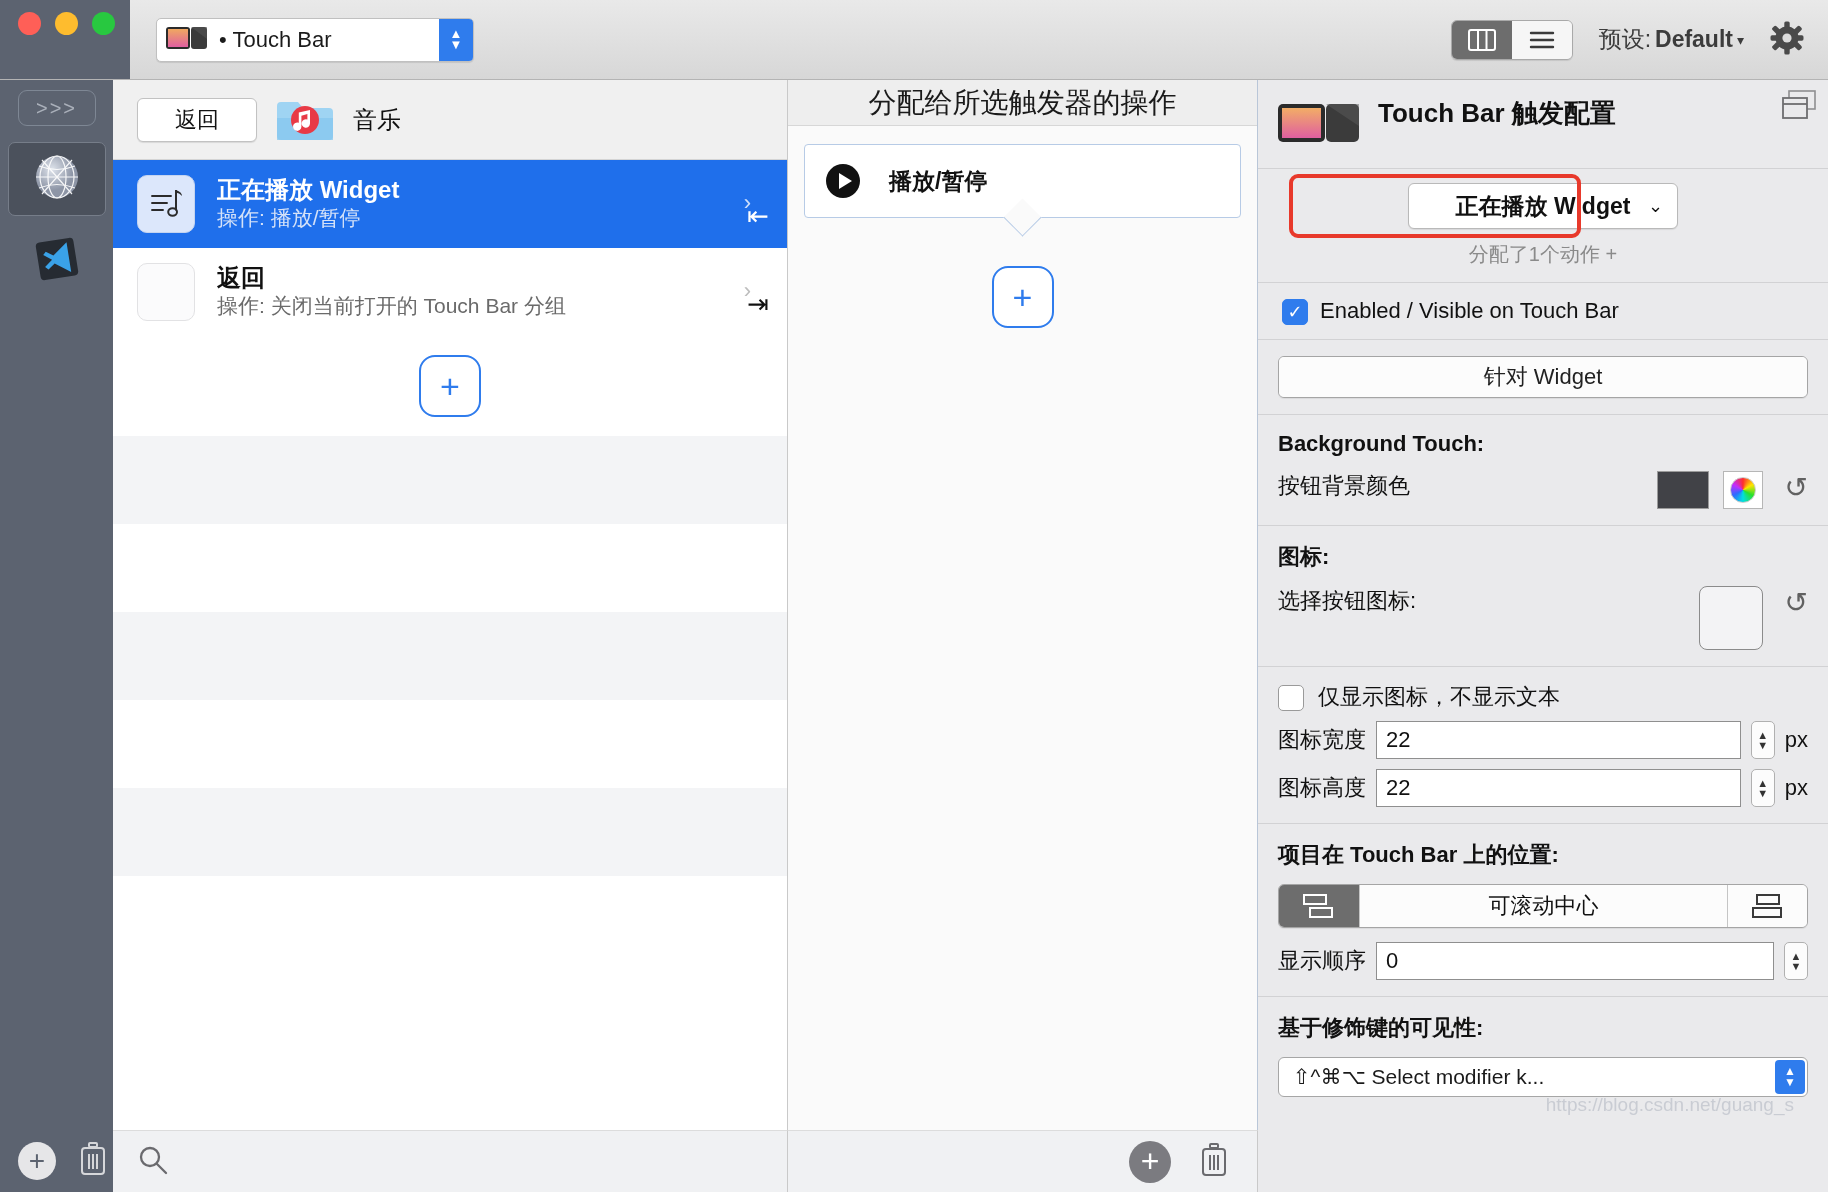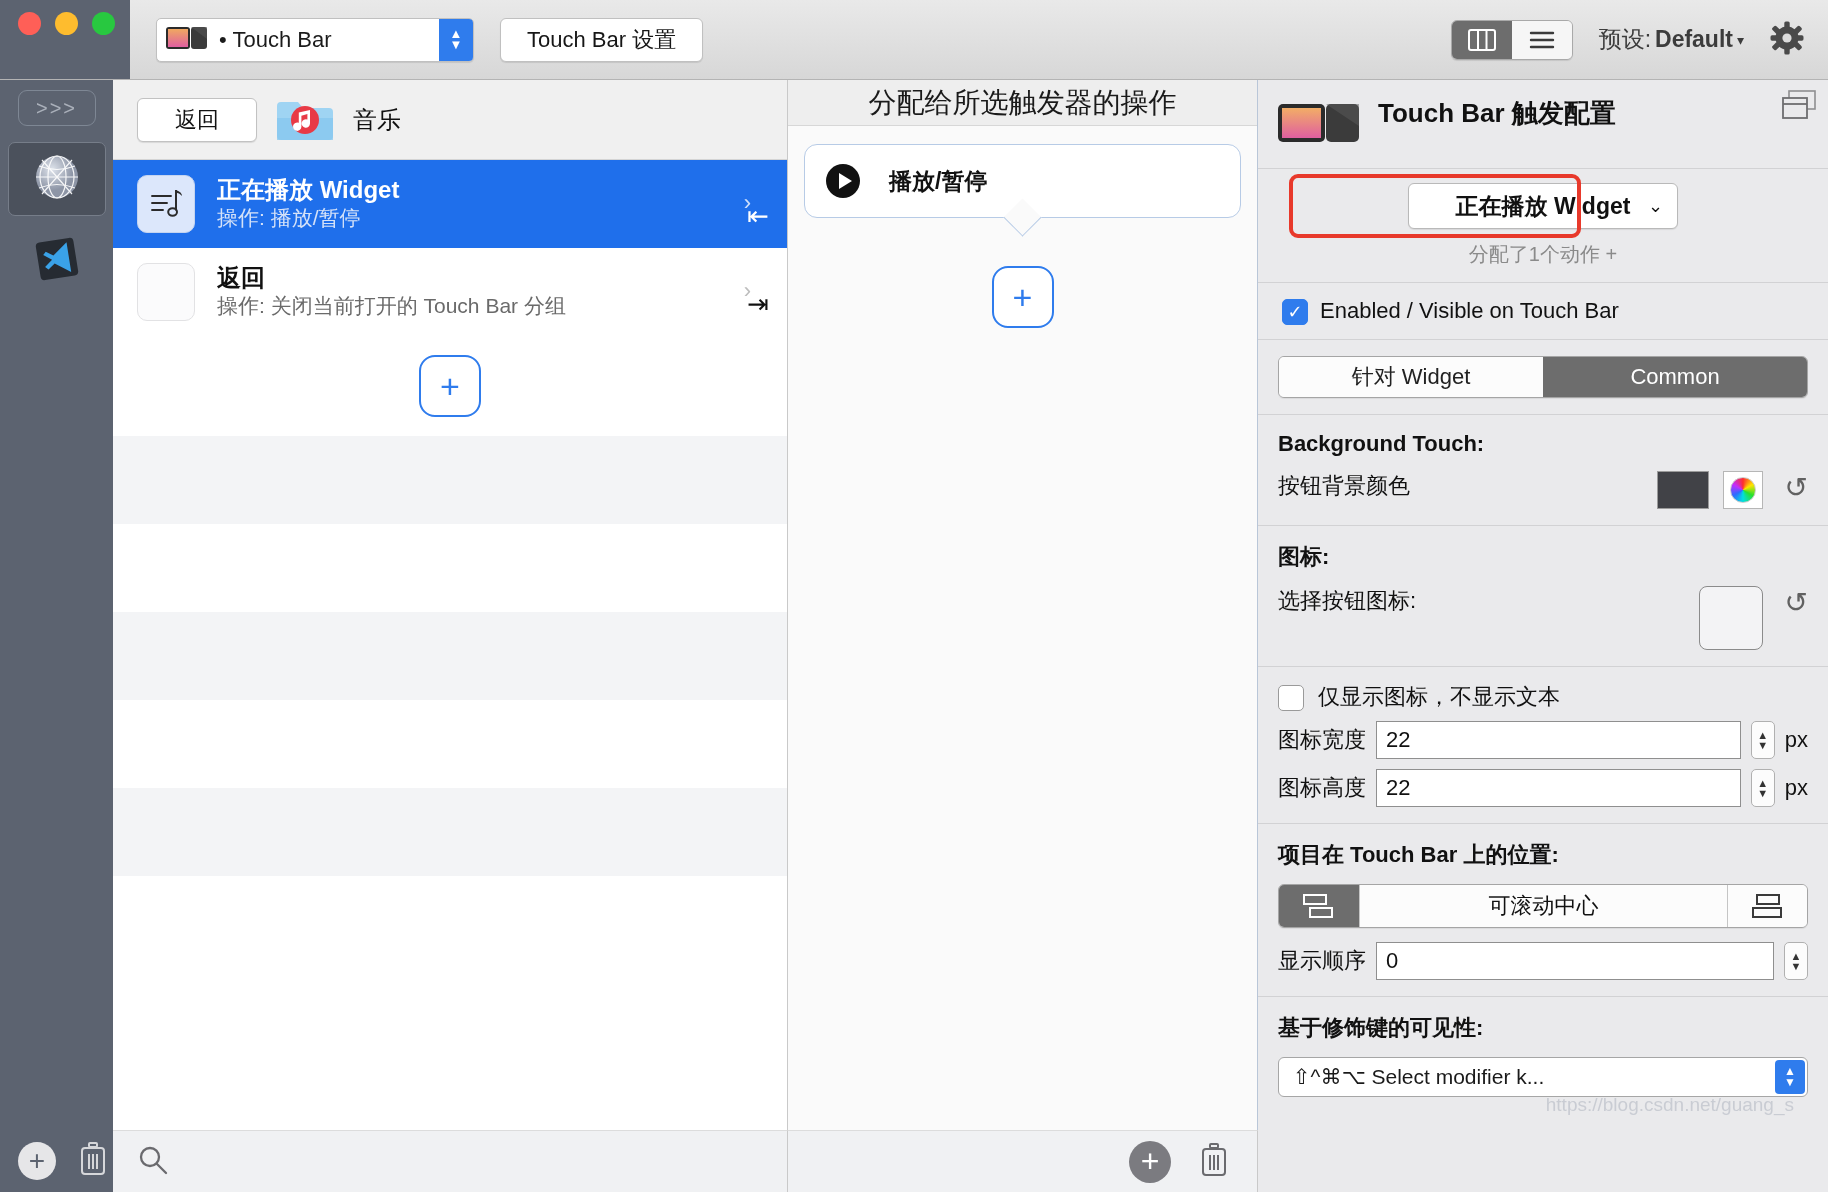--- a/index.html
+++ b/index.html
@@ -147,21 +147,21 @@
   
   .actioncol { width: 470px; flex: 0 0 470px; display: flex; flex-direction: column;
                background: #fafafa; border-right: 1px solid #b9c6d8; min-height: 0; }
   .actionhdr {
     height: 46px; flex: 0 0 46px; background: #eeeeee; border-bottom: 1px solid #d7d7d7;
     display: flex; align-items: center; justify-content: center;
     font-size: 28px; color: #1a1a1a;
   }
   .actionbody { flex: 1; padding: 18px 16px 0 16px; position: relative; }
   .actioncard {
-    height: 74px; background: #fff; border: 1px solid #b7cbe6; border-radius: 13px;
+    height: 74px; background: #fff; border: 1px solid #b7cbe6; border-radius: 4px;
     display: flex; align-items: center; padding-left: 14px; position: relative;
   }
   .actioncard::after {
     content:""; position:absolute; left: 50%; margin-left: -14px; bottom: -14px;
     width: 26px; height: 26px; background: #fafafa;
     border-left: 1px solid #b7cbe6; border-bottom: 1px solid #b7cbe6;
     transform: rotate(-45deg);
   }
   .playicon {
     width: 48px; height: 48px; border-radius: 9px; background: #ffffff;
@@ -294,21 +294,20 @@
           <path d="M25 2 L41 2 L41 14 Z" fill="#555" opacity=".55"></path>
         </svg>
       </span>
       <span class="ctext">• Touch Bar</span>
       <span class="stepper">
         <span>▲</span>
           <span>▼</span>
       </span>
     </div>
 
-    <div class="tbsettings">Touch Bar 设置</div>
 
     <div class="tbright">
       <div class="segview">
         <div class="seg on">
           <svg width="28" height="22" viewBox="0 0 28 22">
             <rect x="1" y="1" width="26" height="20" rx="2" fill="none" stroke="#fff" stroke-width="2"></rect>
             <line x1="10" y1="1" x2="10" y2="21" stroke="#fff" stroke-width="2"></line>
             <line x1="18.5" y1="1" x2="18.5" y2="21" stroke="#fff" stroke-width="2"></line>
           </svg>
         </div>
@@ -507,21 +506,20 @@
       </div>
 
       <div class="insp-check">
         <span class="cbox on">✓</span>
         <span class="cblabel">Enabled / Visible on Touch Bar</span>
       </div>
 
       <div class="insp-sec">
         <div class="segtabs">
           <div class="st">针对 Widget</div>
-          <div class="st on">Common</div>
         </div>
       </div>
 
       <div class="insp-sec">
         <div class="seclabel">Background Touch:</div>
         <div class="secrow">
           <span class="lbl">按钮背景颜色</span>
           <span class="colorswatch"></span>
           <span class="colorwheelbtn">
               <span class="wheel"></span>

